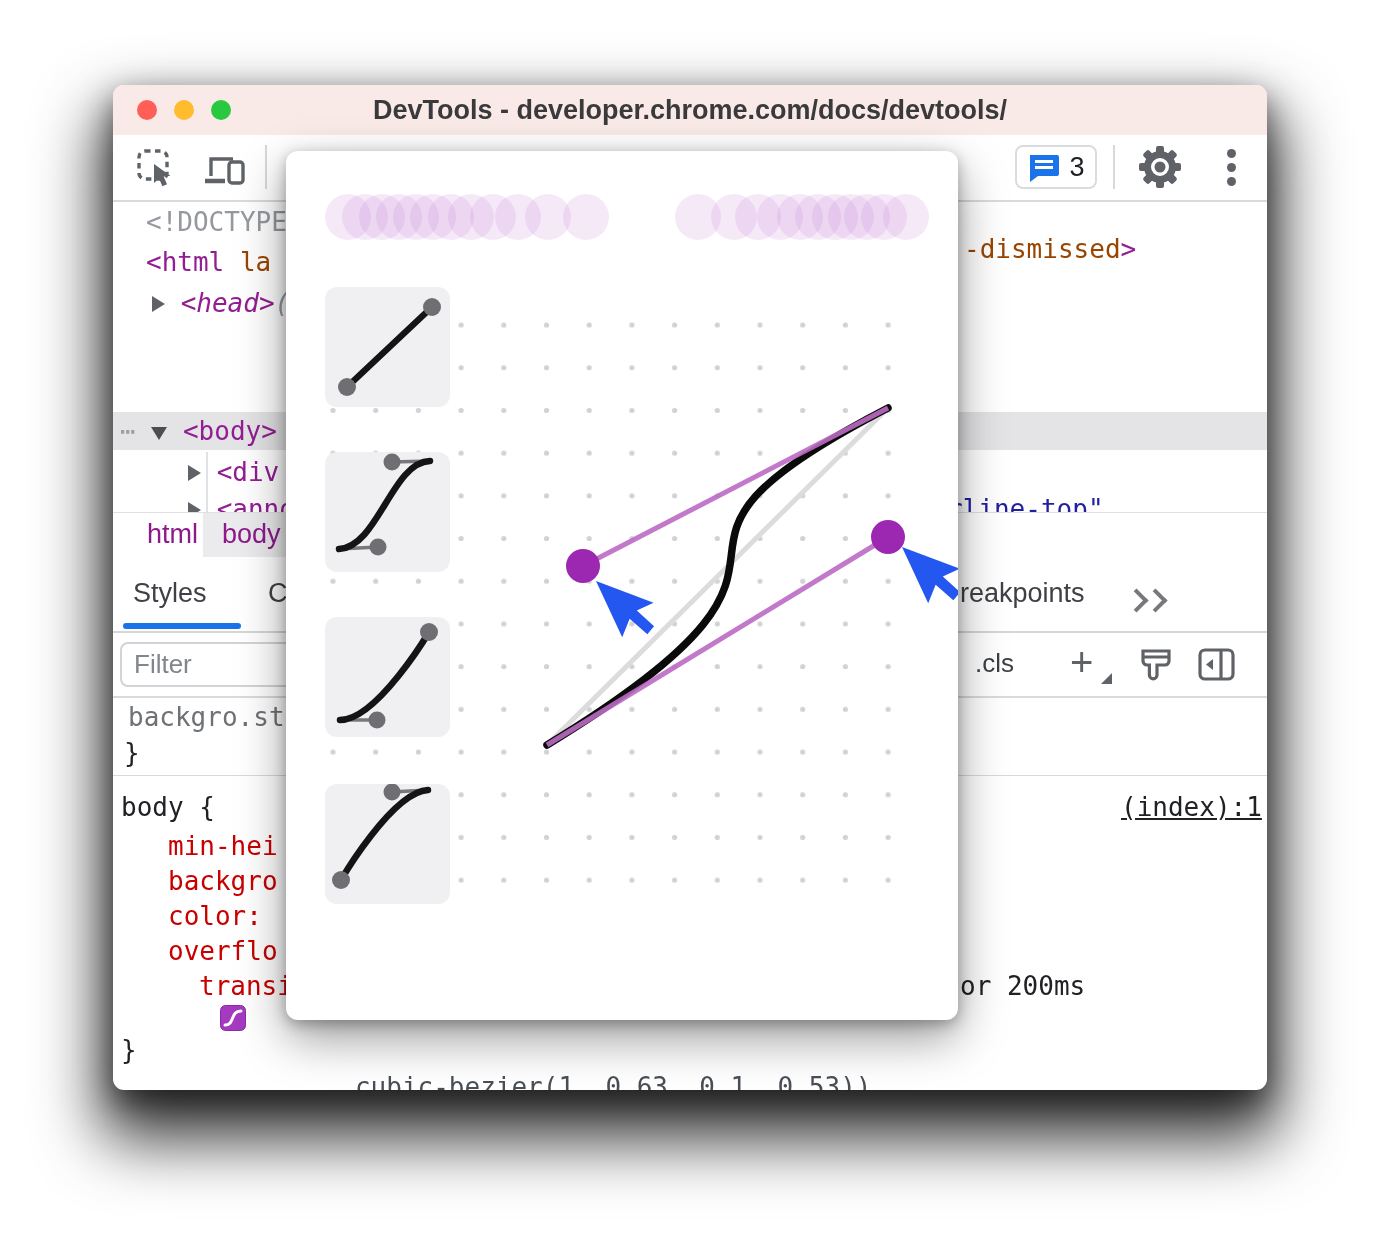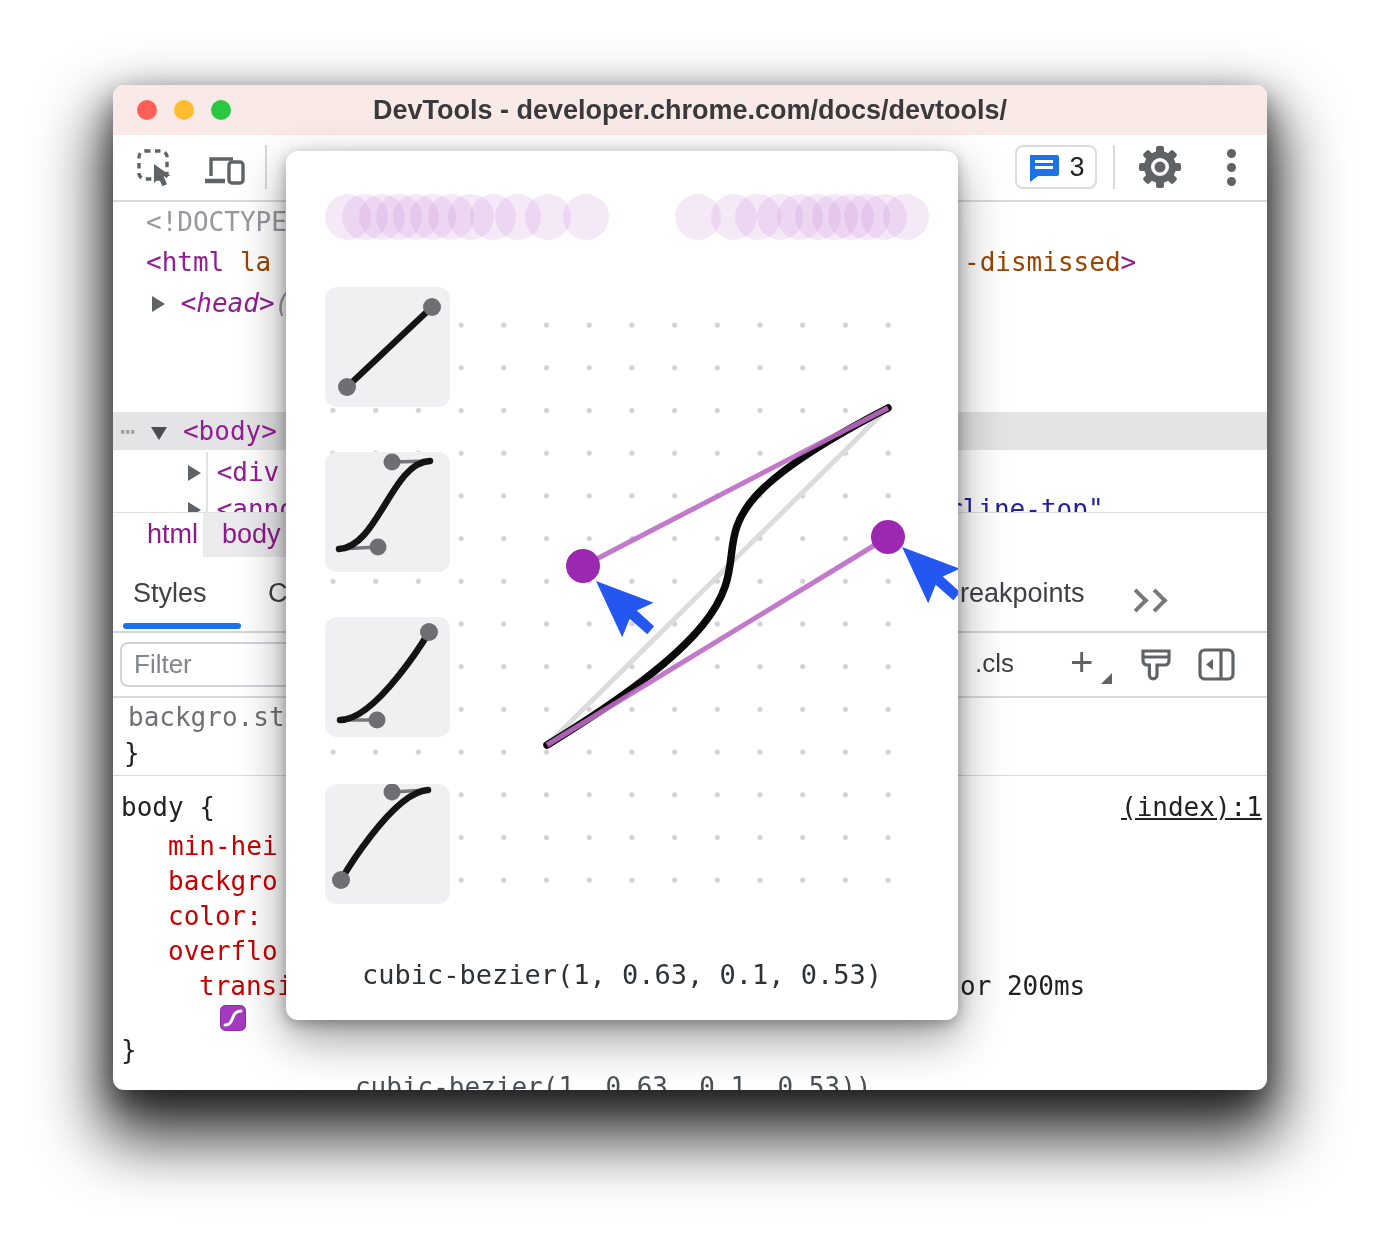--- a/index.html
+++ b/index.html
@@ -135,21 +135,21 @@
         <i></i>
         <i></i>
         <i></i>
       </span>
   </div>
 
   <div class="dom mono">
     <div class="selband"></div>
     <div class="domrow" style="left:33px;top:0;"><span class="gray">&lt;!DOCTYPE </span></div>
     <div class="domrow" style="left:33px;top:40px;"><span class="tag">&lt;html </span><span class="attr">la</span></div>
-    <div class="domrow" style="left:851px;top:40px;"><span class="attr">-dismissed</span><span class="tag">&gt;</span></div>
+    <div class="domrow" style="left:851px;top:27px;"><span class="attr">-dismissed</span><span class="tag">&gt;</span></div>
     <div class="domrow" style="left:39px;top:81px;font-style:italic;"><span class="tri-r"></span><span>&nbsp;</span><span class="tag">&lt;head&gt;</span><span class="gray">(</span></div>
     <div class="domrow" style="left:7px;top:209px;"><span class="gray" style="color:#9aa0a6;">⋯</span><span>&nbsp;</span><span class="tri-d"></span><span>&nbsp;</span><span class="tag">&lt;body&gt;</span></div>
     <div class="domrow" style="left:75px;top:250px;"><span class="tri-r"></span><span>&nbsp;</span><span class="tag">&lt;div</span></div>
     <div class="domrow" style="left:75px;top:287px;"><span class="tri-r"></span><span>&nbsp;</span><span class="tag">&lt;anno</span></div>
     <div class="domrow" style="left:834px;top:287px;"><span class="val">rline-top"</span></div>
     <div class="domrow" style="left:98px;top:325px;"><span class="attr">stora</span></div>
     <div class="domrow" style="left:830px;top:325px;"><span class="tag">tement-banner&gt;</span></div>
     <div class="domrow" style="left:75px;top:363px;"><span class="tri-r"></span><span>&nbsp;</span><span class="tag">&lt;ifra</span></div>
     <div class="domrow" style="left:837px;top:363px;"><span class="attr">src=</span><span class="link">"https://share</span></div>
     <div class="guide"></div>
@@ -289,14 +289,13 @@
   </div>
   <div class="thumb" style="top:633px;">
     <svg width="125" height="120" viewBox="0 0 125 120">
       <line x1="67" y1="8" x2="103" y2="6" stroke="#77787c" stroke-width="3.5"></line>
       <path d="M16,96 C16,96 67,8 103,6" fill="none" stroke="#141414" stroke-width="6.5" stroke-linecap="round"></path>
       <circle cx="16" cy="96" r="9" fill="#6f6f73"></circle>
         <circle cx="67" cy="8" r="8.5" fill="#6f6f73"></circle>
     </svg>
   </div>
 
-  <div class="blabel mono">cubic-bezier(1, 0.63, 0.1, 0.53)</div>
 </div>
 
 </body></html>

